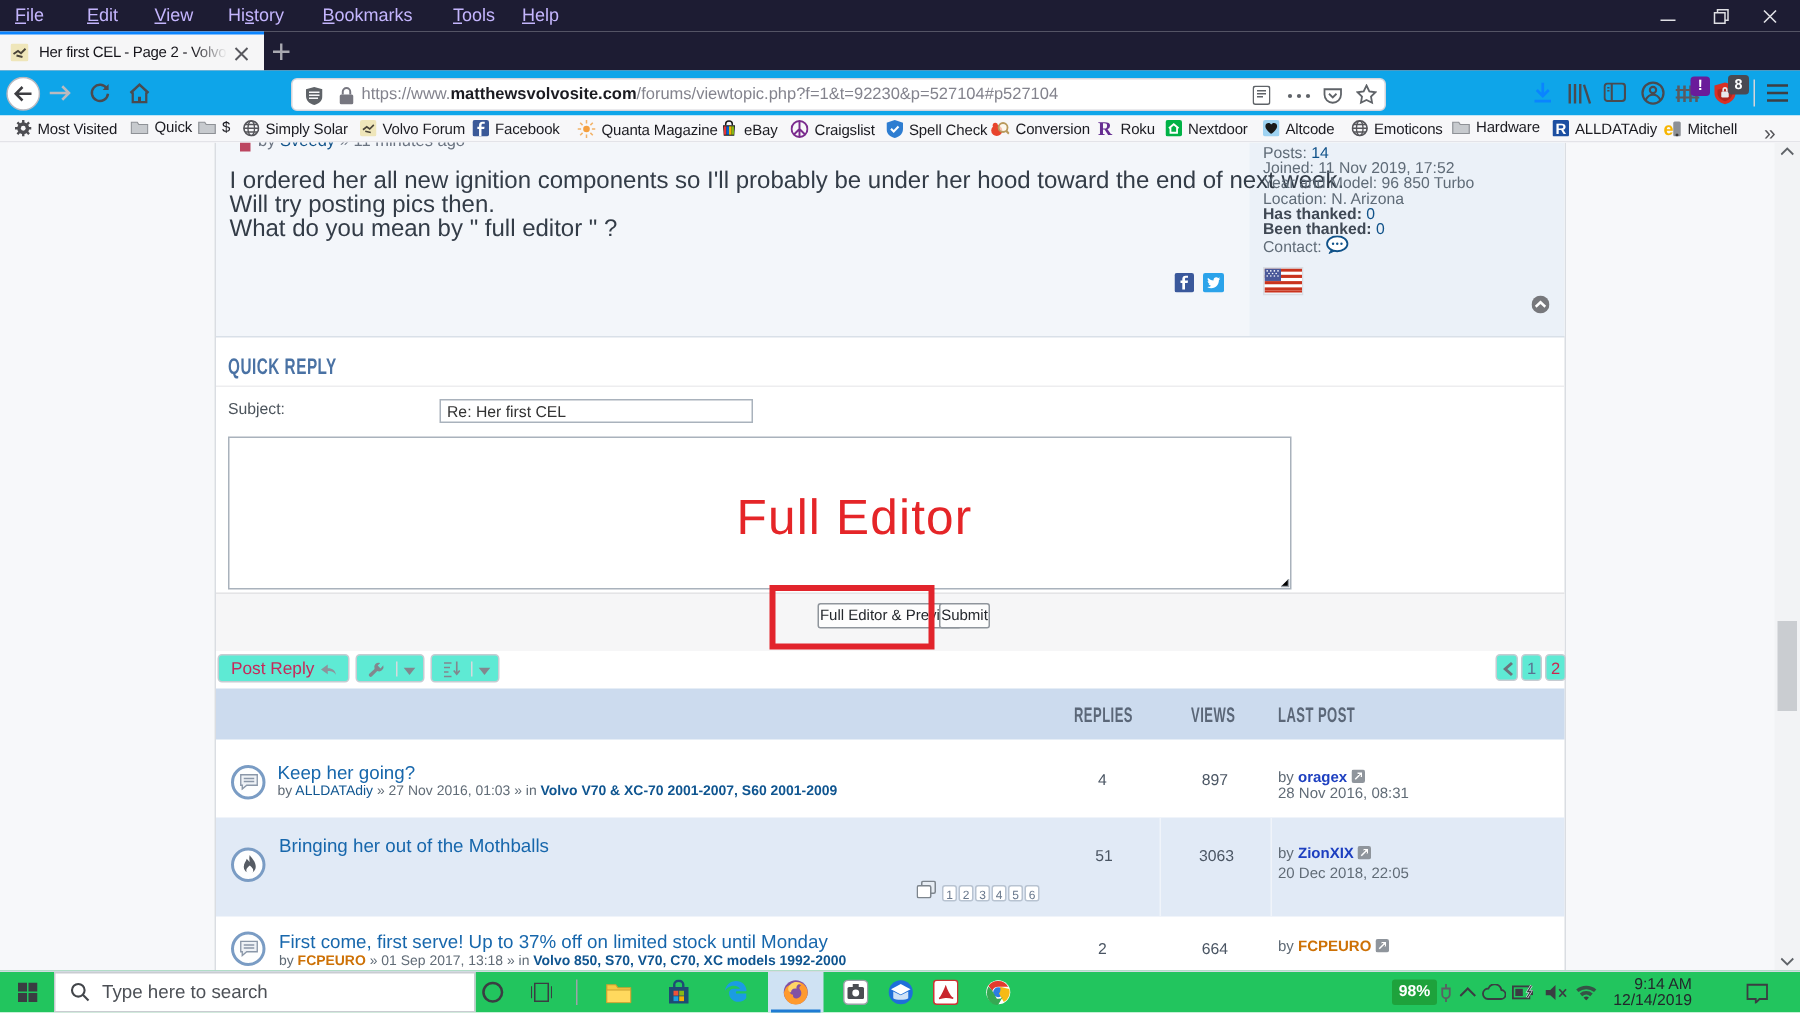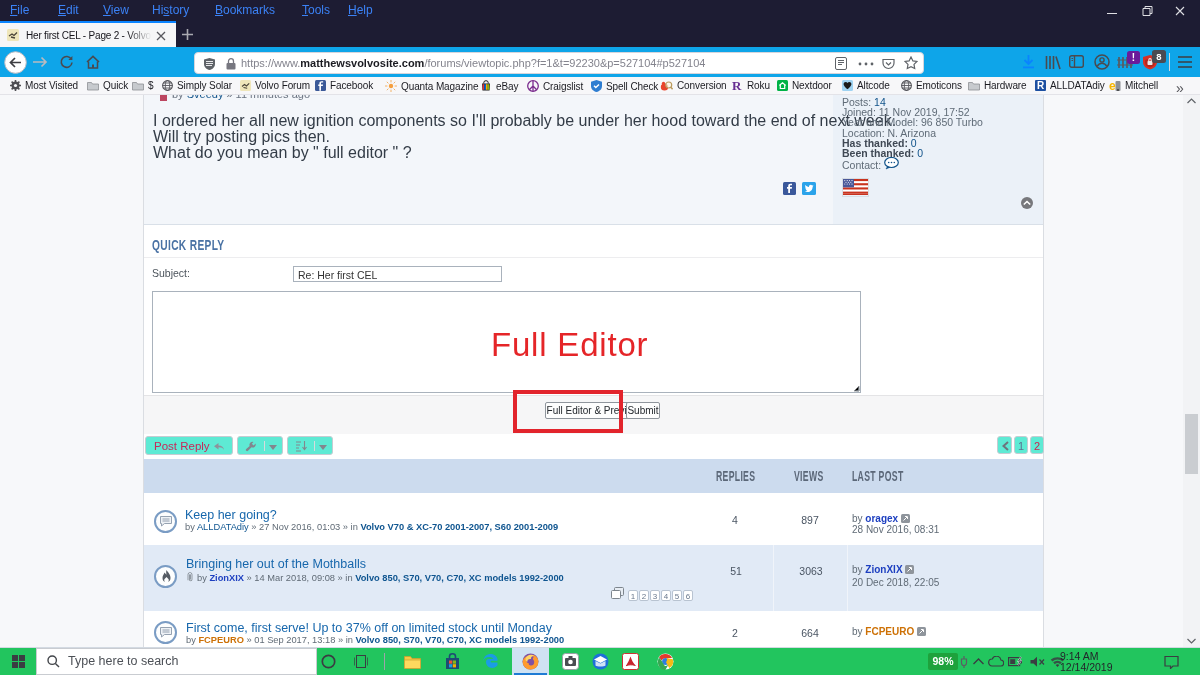--- a/index.html
+++ b/index.html
@@ -3,21 +3,21 @@
 <meta charset="utf-8">
 <style>
   * { margin:0; padding:0; box-sizing:border-box; }
   html,body { width:1200px; height:675px; overflow:hidden; }
   body { font-family:"Liberation Sans", sans-serif; background:#fff; position:relative; }
   .abs { position:absolute; }
   .cond { display:inline-block; transform-origin:left center; white-space:nowrap; }
   svg { display:block; }
   
   #titlebar { left:0; top:0; width:1200px; height:21px; background:#1d1c33; }
-  #titlebar .menu { position:absolute; top:3px; color:#3b82f6; font-size:12px; white-space:nowrap; }
+  #titlebar .menu { position:absolute; top:3px; color:#c4b5fd; font-size:12px; white-space:nowrap; }
   #titlebar u { text-decoration:underline; text-underline-offset:1px; }
   
   #tabbar { left:0; top:21px; width:1200px; height:26px; background:#1d1c33; }
   #tab { position:absolute; left:0; top:0; width:176px; height:26px; background:#f6f6f7; border-top:2px solid #0a84ff; }
   #tabtitle { position:absolute; left:26px; top:7px; width:128px; font-size:10px; letter-spacing:-0.2px; color:#15141a; white-space:nowrap; overflow:hidden;
      -webkit-mask-image:linear-gradient(90deg,#000 80%,transparent 98%); }
   
   #navbar { left:0; top:47px; width:1200px; height:30px; background:#0ea5e9; }
   #urlbar { position:absolute; left:194px; top:5px; width:730px; height:22px; background:#fff; border:1px solid #d5d5dc; border-radius:4px; }
   #urltext { position:absolute; left:46px; top:4px; font-size:11px; color:#83838d; white-space:nowrap; }
@@ -368,23 +368,20 @@
         <rect width="9" height="9" rx="1.5" fill="#8f959c"></rect>
         <path d="M2.5 6.5L6 3M4 2.5h2.5V5" stroke="#fff" stroke-width="1"></path>
       </svg><br><span style="display:inline-block;margin-top:0">28 Nov 2016, 08:31</span></div>
 
   <div class="tcirc" style="left:154px;top:470px"></div>
   <svg class="abs" style="left:161px;top:475px" width="11" height="13">
       <path d="M5.5 0C6.5 2 9.5 4 9.5 8a4 4 0 0 1-8 0C1.5 5.5 3 4.5 3.5 2.5 4.3 3.5 4.8 4 5.5 4.7 5.2 3 5 1.6 5.5 0z" fill="#555b63"></path>
       <path d="M5.5 12.5a2.3 2.3 0 0 1-2.3-2.3c0-1.3.9-1.8 2.3-3.2 1.4 1.4 2.3 1.9 2.3 3.2a2.3 2.3 0 0 1-2.3 2.3z" fill="#fdfefe"></path>
     </svg>
   <div class="ttitle" style="left:186px;top:462px">Bringing her out of the Mothballs</div>
-  <div class="tby" style="left:186px;top:476px"><svg style="display:inline-block;vertical-align:-2px;margin-right:3px" width="8" height="12">
-        <path d="M4 1.2c1.4 0 2.4 1 2.4 2.4v5a1.7 1.7 0 0 1-3.4 0V4.2a1 1 0 0 1 2 0v4.2h-0.8V4.2a.2.2 0 0 0-.4 0v4.4a.9.9 0 0 0 1.8 0v-5c0-.9-.7-1.6-1.6-1.6s-1.6.7-1.6 1.6v5.6H1.6V3.6C1.6 2.2 2.6 1.2 4 1.2z" fill="#7d858d"></path>
-      </svg>by <a style="font-weight:bold;color:#1d3fc0">ZionXIX</a> » 14 Mar 2018, 09:08 » in <a><b>Volvo 850, S70, V70, C70, XC models 1992-2000</b></a></div>
   <div class="tnum" style="left:721px;top:470px">51</div>
   <div class="tnum" style="left:796px;top:470px">3063</div>
   <div class="tlast" style="left:852px;top:469px">by <span class="u1">ZionXIX</span>&nbsp;<svg style="display:inline-block;vertical-align:-1px" width="9" height="9">
         <rect width="9" height="9" rx="1.5" fill="#8f959c"></rect>
         <path d="M2.5 6.5L6 3M4 2.5h2.5V5" stroke="#fff" stroke-width="1"></path>
       </svg><br><span style="display:inline-block;margin-top:2px">20 Dec 2018, 22:05</span></div>
   <svg class="abs" style="left:611px;top:492px" width="13" height="12">
       <rect x="3.5" y="0.5" width="9" height="8" rx="1" fill="#e7edf4" stroke="#7d858d"></rect>
       <rect x="0.5" y="3.5" width="9" height="8" rx="1" fill="#fff" stroke="#7d858d"></rect>
     </svg>
@@ -507,17 +504,17 @@
     </svg>
   <svg class="abs" style="left:1030px;top:8px" width="15" height="12">
       <path d="M0.5 4h3l3.5-3.3v10L3.5 7.5h-3z" fill="#3a3d42"></path>
       <path d="M9.5 3.5l4.5 5M14 3.5l-4.5 5" stroke="#3a3d42" stroke-width="1.2"></path>
     </svg>
   <svg class="abs" style="left:1050px;top:8px" width="15" height="11">
       <path d="M0.8 3.6a10.4 10.4 0 0 1 13.4 0l-1.5 1.8a8 8 0 0 0-10.4 0z" fill="#3a3d42" opacity="0.85"></path>
       <path d="M3.2 6.3a6.6 6.6 0 0 1 8.6 0L10.2 8.2a4.2 4.2 0 0 0-5.4 0z" fill="#3a3d42" opacity="0.85"></path>
       <path d="M5.7 9l1.8 2 1.8-2a3 3 0 0 0-3.6 0z" fill="#3a3d42"></path>
     </svg>
-  <div class="abs" style="left:1060px;top:3px;width:68px;height:22px;font-size:10.5px;color:#23262b;line-height:11px">9:14 AM<br>12/14/2019</div>
+  <div class="abs" style="left:1060px;top:3px;width:68px;height:22px;font-size:10.5px;color:#23262b;text-align:right;line-height:11px">9:14 AM<br>12/14/2019</div>
   <svg class="abs" style="left:1164px;top:7px" width="15" height="14">
       <path d="M1 1.5h13v9.5h-5l-2.5 2.5V11H1z" stroke="#3a3d42" stroke-width="1.2" fill="none"></path>
     </svg>
 </div>
 
 </body></html>

